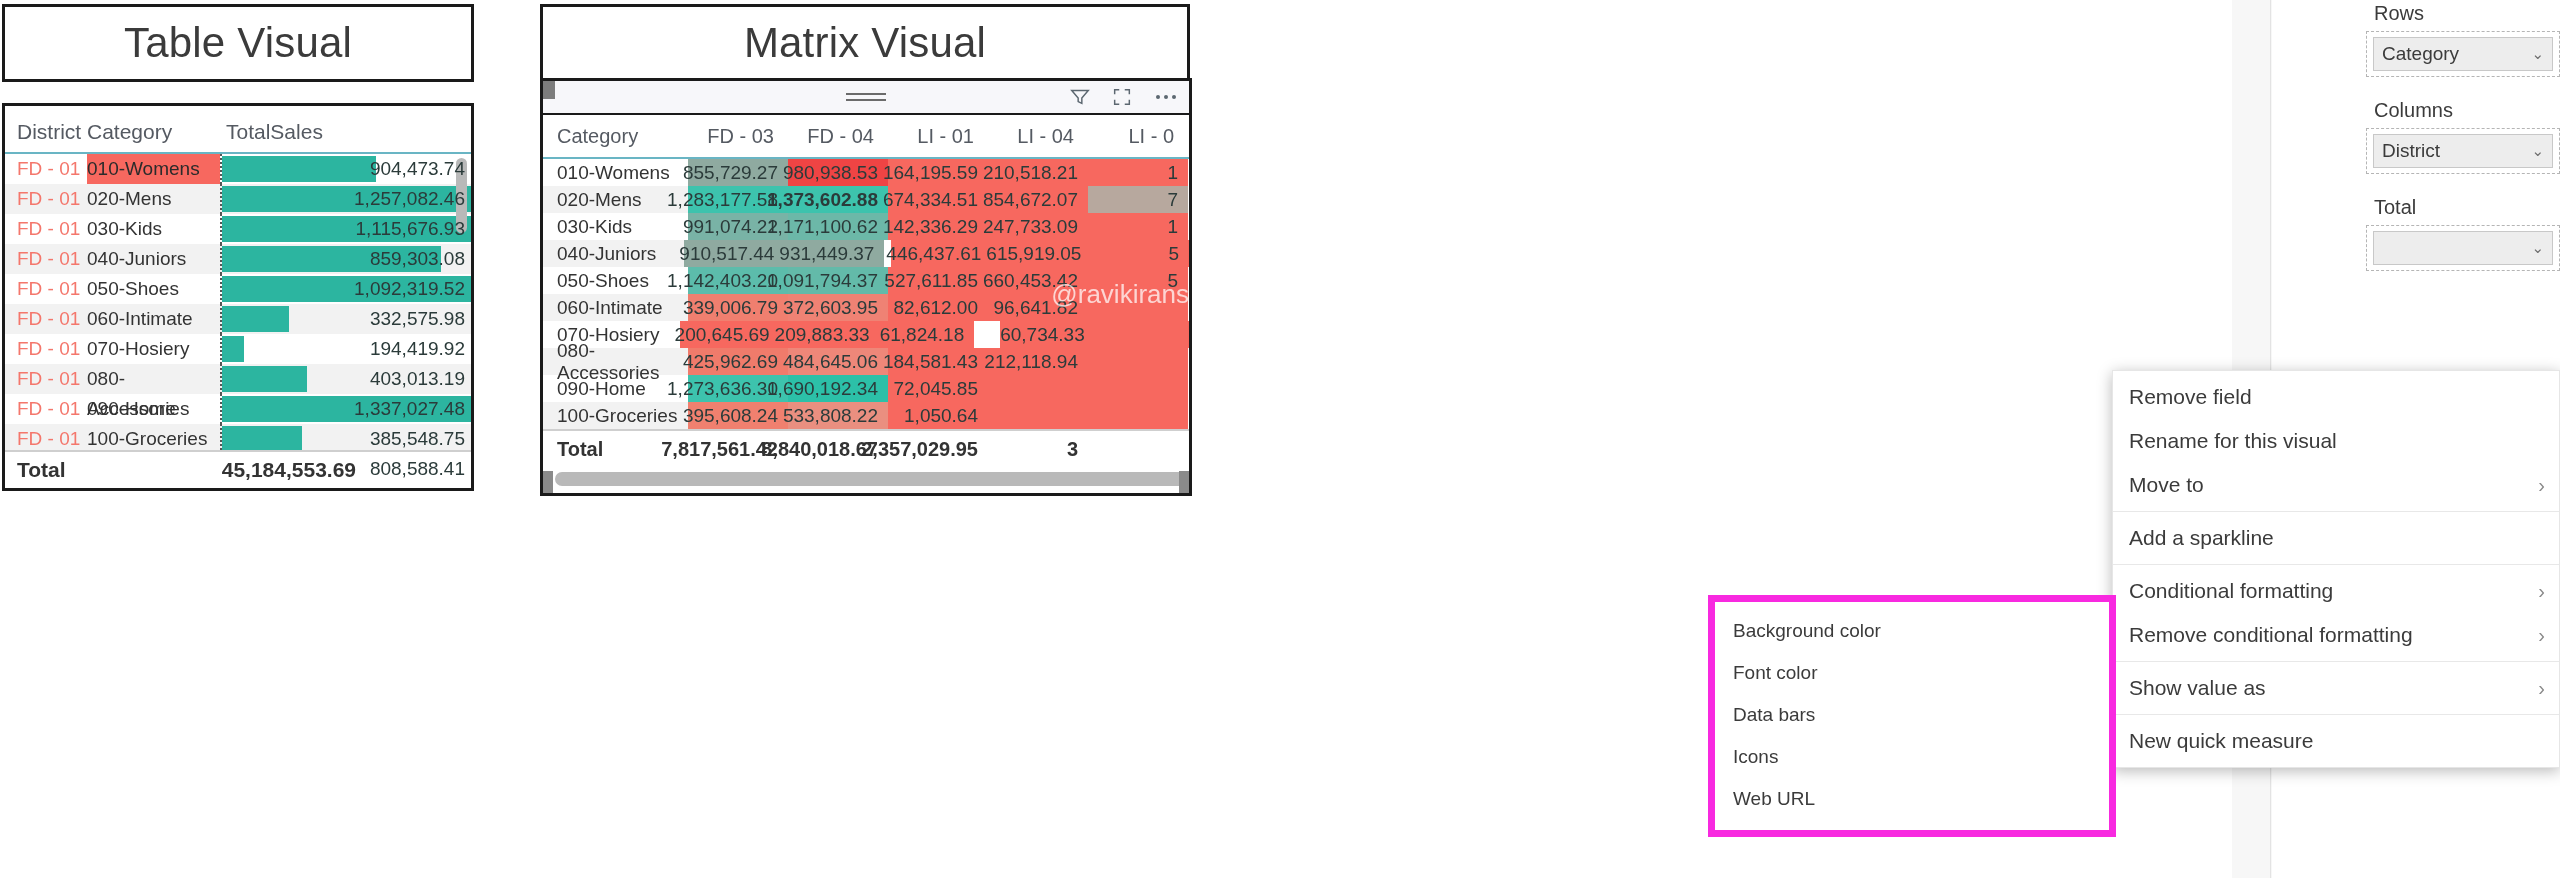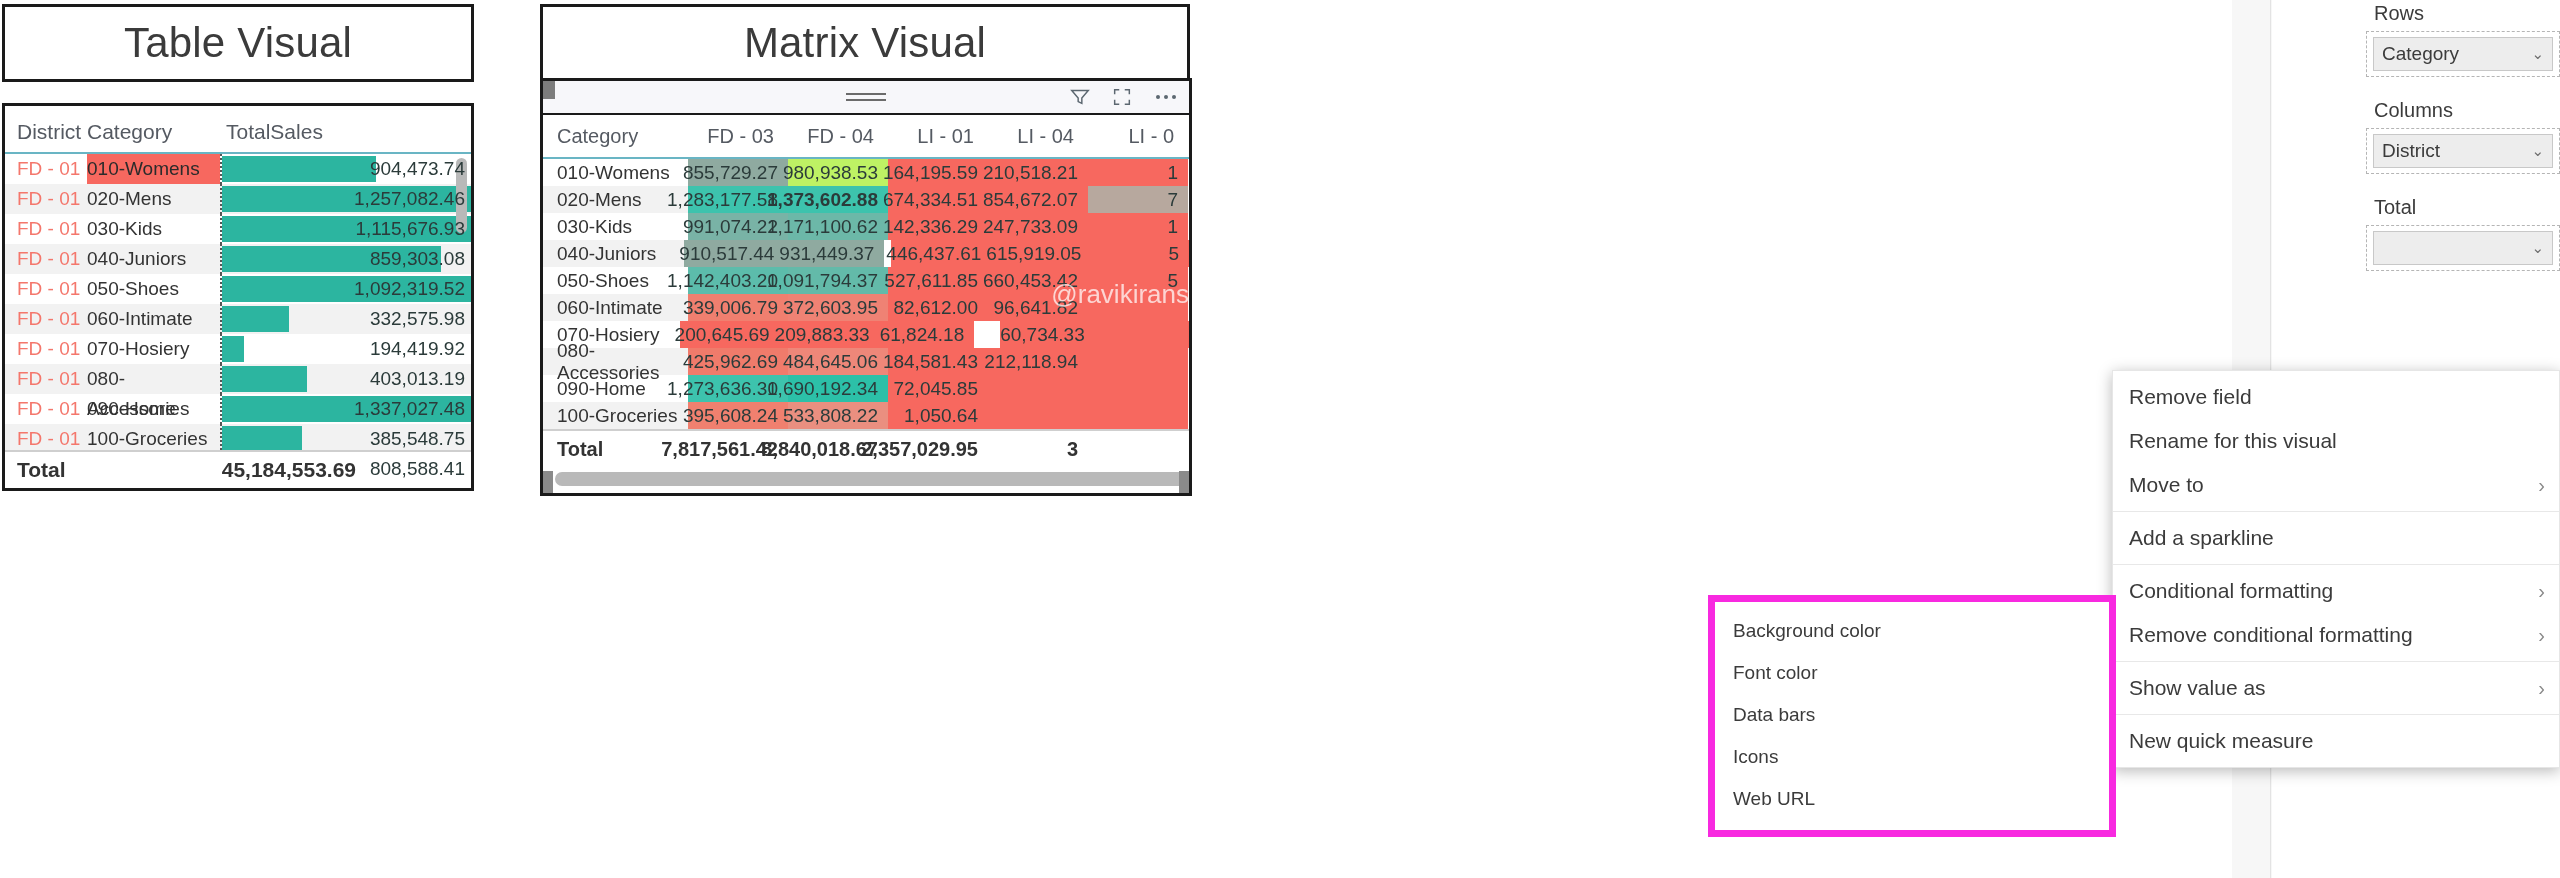--- a/index.html
+++ b/index.html
@@ -361,21 +361,21 @@
       <div class="h" style="width: 100px;">FD - 03</div>
       <div class="h" style="width: 100px;">FD - 04</div>
       <div class="h" style="width: 100px;">LI - 01</div>
       <div class="h" style="width: 100px;">LI - 04</div>
       <div class="h" style="width: 100px;">LI - 0</div>
     </div>
   <div id="mx-body">
       <div class="mx-row">
         <div class="rh" style="width: 145px;">010-Womens</div>
         <div class="cell" style="width: 100px; background: rgb(143, 170, 160);">855,729.27</div>
-        <div class="cell" style="width: 100px; background: #bef264;">980,938.53</div>
+        <div class="cell" style="width: 100px; background: #ef4444;">980,938.53</div>
         <div class="cell" style="width: 100px; background: rgb(247, 104, 95);">164,195.59</div>
         <div class="cell" style="width: 100px; background: rgb(247, 104, 95);">210,518.21</div>
         <div class="cell" style="width: 100px; background: rgb(247, 104, 95);">1</div>
       </div>
       <div class="mx-row alt">
         <div class="rh" style="width: 145px;">020-Mens</div>
         <div class="cell" style="width: 100px; background: rgb(61, 195, 173);">1,283,177.58</div>
         <div class="cell" style="width: 100px; background: rgb(61, 195, 173); font-weight: bold;">1,373,602.88</div>
         <div class="cell" style="width: 100px; background: rgb(247, 104, 95);">674,334.51</div>
         <div class="cell" style="width: 100px; background: rgb(247, 104, 95);">854,672.07</div>

